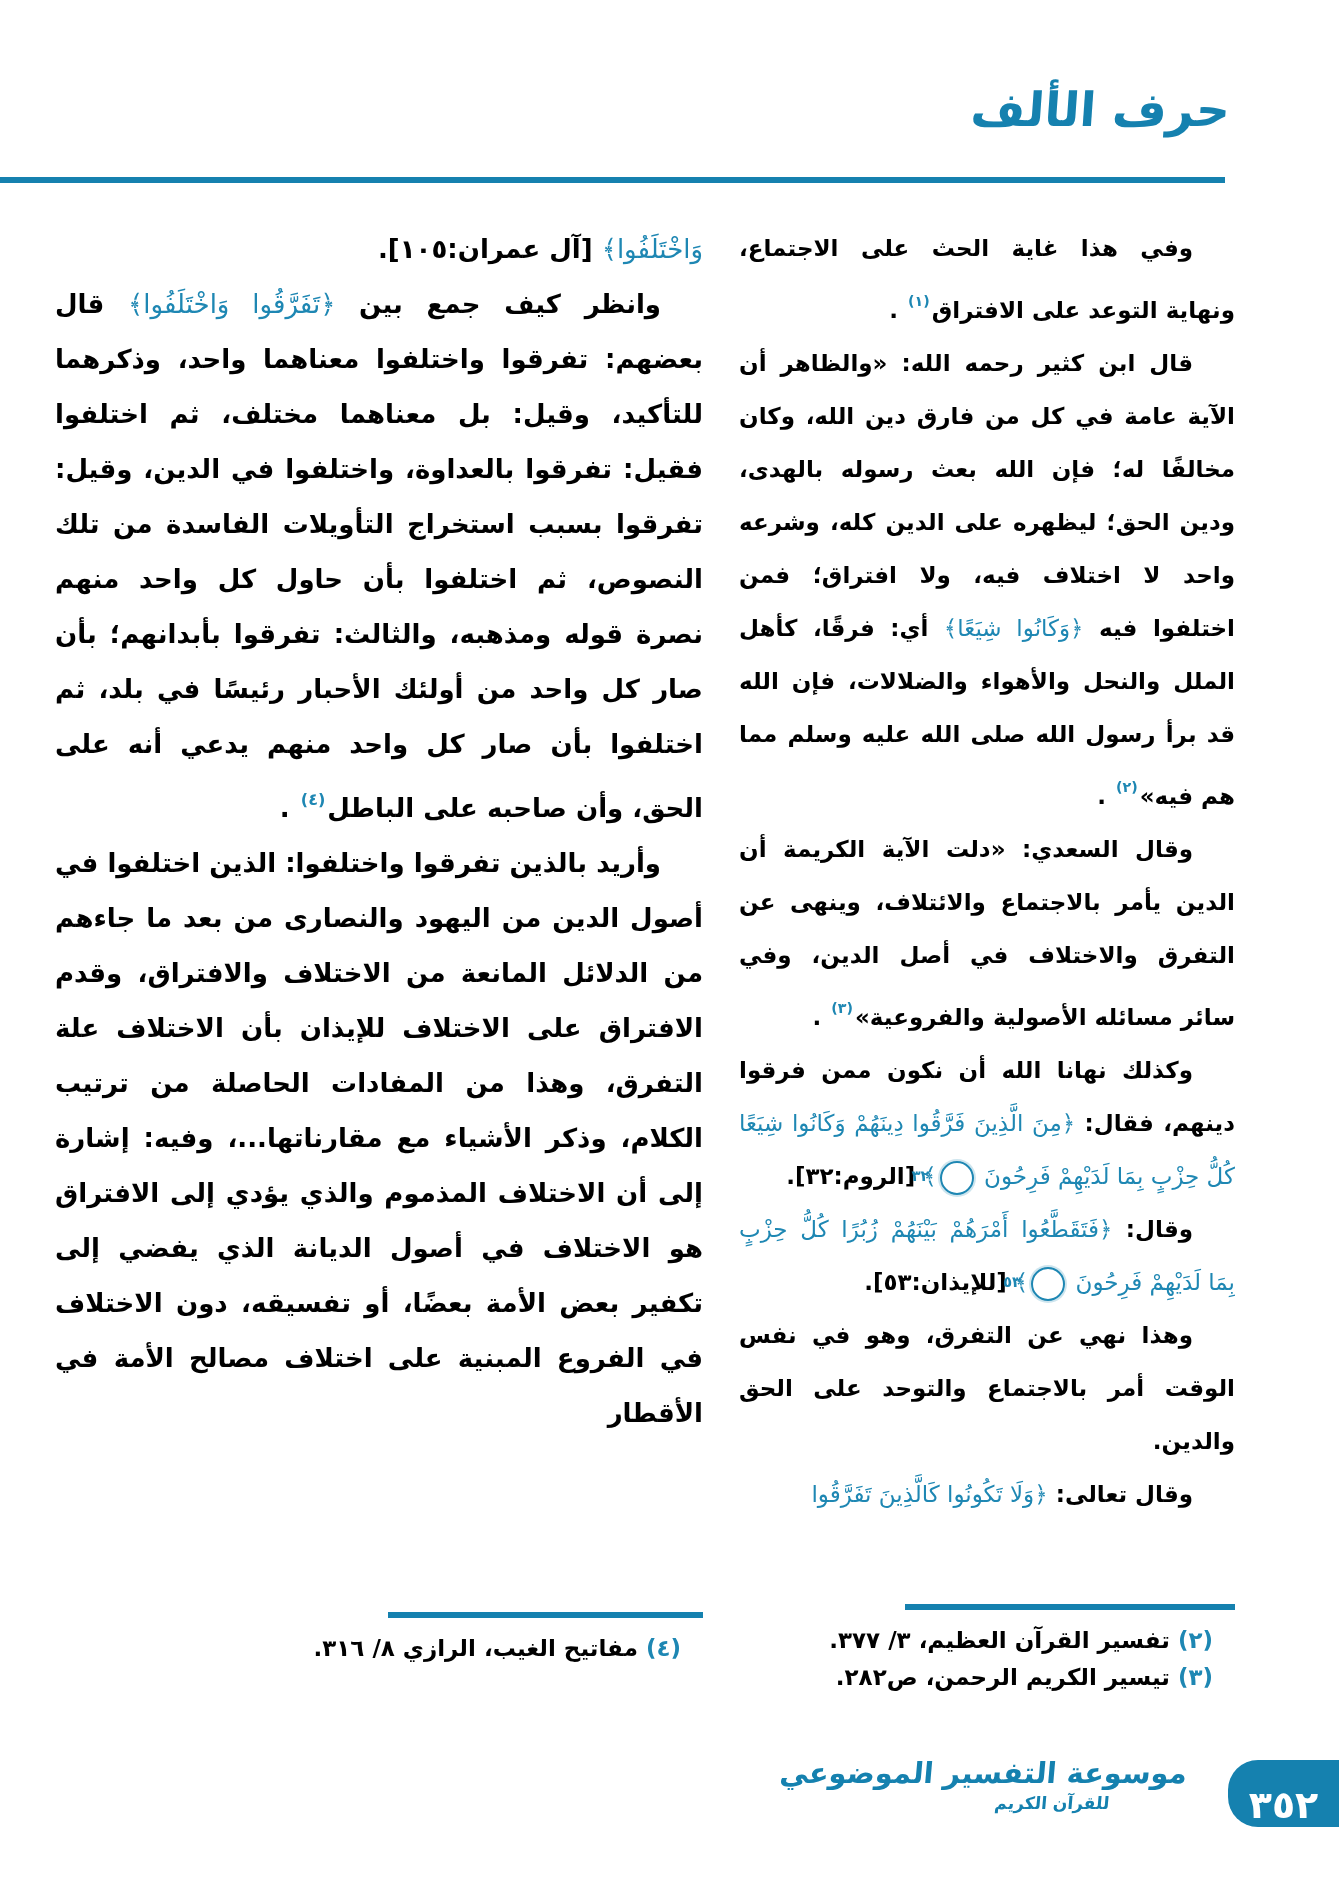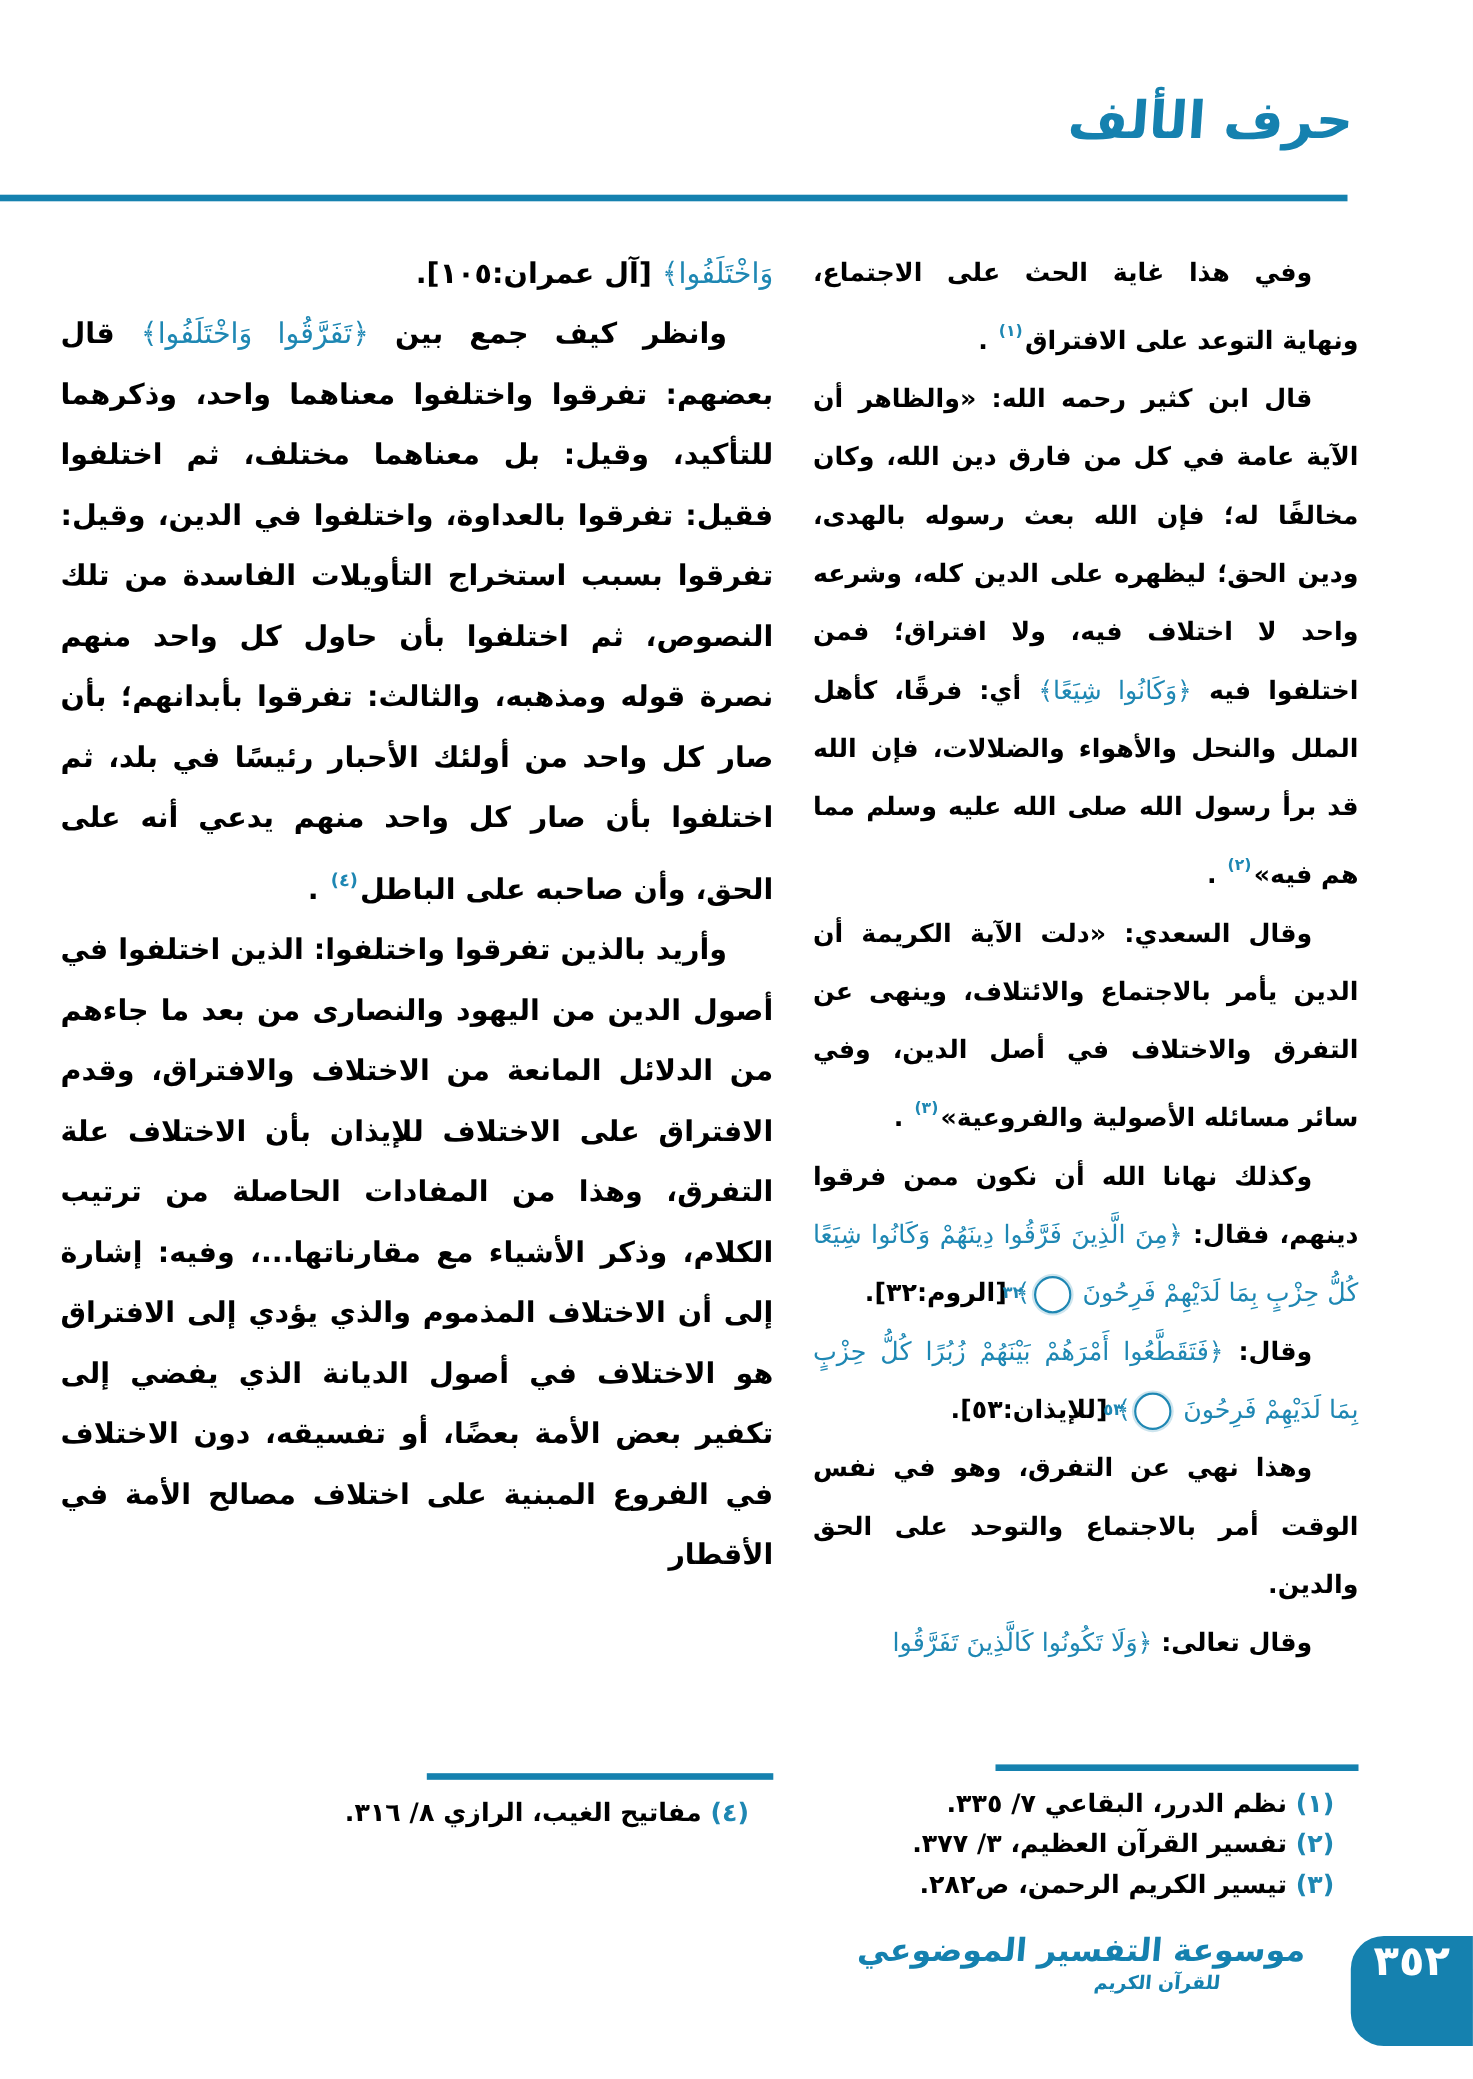--- a/index.html
+++ b/index.html
@@ -64,24 +64,24 @@
     position: absolute; top: 1756px; right: 152px; width: 270px;
     text-align: center; color: var(--accent);
   }
   .logo-line1 {
     font-size: 29px; font-weight: bold; letter-spacing: -1px;
     transform: skewX(-5deg); white-space: nowrap;
   }
   .logo-line2 { font-size: 17px; font-weight: bold; margin-top: 3px; transform: skewX(-5deg); }
   .page-badge {
     position: absolute; top: 1760px; right: 0;
-    width: 111px; height: 100px;
+    width: 111px; height: 67px;
     background: var(--accent);
     border-radius: 30px 0 0 30px;
-    display: flex; align-items: flex-start; justify-content: center;
+    display: flex; align-items: flex-end; justify-content: center;
     color: #fff; font-size: 38px; font-weight: bold;
   }
 </style>
 </head>
 <body>
 
 <div class="page" style="--accent: #1581af; --verse: #1e87b3;">
 
   <div class="chapter-title">حرف الألف</div>
   <div class="header-rule"></div>
@@ -97,21 +97,20 @@
     </section>
   <section class="col col-left">
       <p class="para no-indent"><span class="run-verse">وَاخْتَلَفُوا﴾</span><span class="run-text"> [آل عمران:١٠٥].</span></p>
       <p class="para"><span class="run-text">وانظر كيف جمع بين </span><span class="run-verse">﴿تَفَرَّقُوا وَاخْتَلَفُوا﴾</span><span class="run-text"> قال بعضهم: تفرقوا واختلفوا معناهما واحد، وذكرهما للتأكيد، وقيل: بل معناهما مختلف، ثم اختلفوا فقيل: تفرقوا بالعداوة، واختلفوا في الدين، وقيل: تفرقوا بسبب استخراج التأويلات الفاسدة من تلك النصوص، ثم اختلفوا بأن حاول كل واحد منهم نصرة قوله ومذهبه، والثالث: تفرقوا بأبدانهم؛ بأن صار كل واحد من أولئك الأحبار رئيسًا في بلد، ثم اختلفوا بأن صار كل واحد منهم يدعي أنه على الحق، وأن صاحبه على الباطل</span><span class="run-fn">(٤)</span><span class="run-text"> .</span></p>
       <p class="para"><span class="run-text">وأريد بالذين تفرقوا واختلفوا: الذين اختلفوا في أصول الدين من اليهود والنصارى من بعد ما جاءهم من الدلائل المانعة من الاختلاف والافتراق، وقدم الافتراق على الاختلاف للإيذان بأن الاختلاف علة التفرق، وهذا من المفادات الحاصلة من ترتيب الكلام، وذكر الأشياء مع مقارناتها...، وفيه: إشارة إلى أن الاختلاف المذموم والذي يؤدي إلى الافتراق هو الاختلاف في أصول الديانة الذي يفضي إلى تكفير بعض الأمة بعضًا، أو تفسيقه، دون الاختلاف في الفروع المبنية على اختلاف مصالح الأمة في الأقطار</span></p>
     </section>
 
   <div class="fn-block fn-right">
     <div class="fn-divider"></div>
     <div>
-        <div class="fn-line"><span class="fn-num">(١)</span><span class="fn-text">&nbsp;نظم الدرر، البقاعي ٧/ ٣٣٥.</span></div>
         <div class="fn-line"><span class="fn-num">(٢)</span><span class="fn-text">&nbsp;تفسير القرآن العظيم، ٣/ ٣٧٧.</span></div>
         <div class="fn-line"><span class="fn-num">(٣)</span><span class="fn-text">&nbsp;تيسير الكريم الرحمن، ص٢٨٢.</span></div>
       </div>
   </div>
 
   <div class="fn-block fn-left">
     <div class="fn-divider"></div>
     <div>
         <div class="fn-line"><span class="fn-num">(٤)</span><span class="fn-text">&nbsp;مفاتيح الغيب، الرازي ٨/ ٣١٦.</span></div>
       </div>

